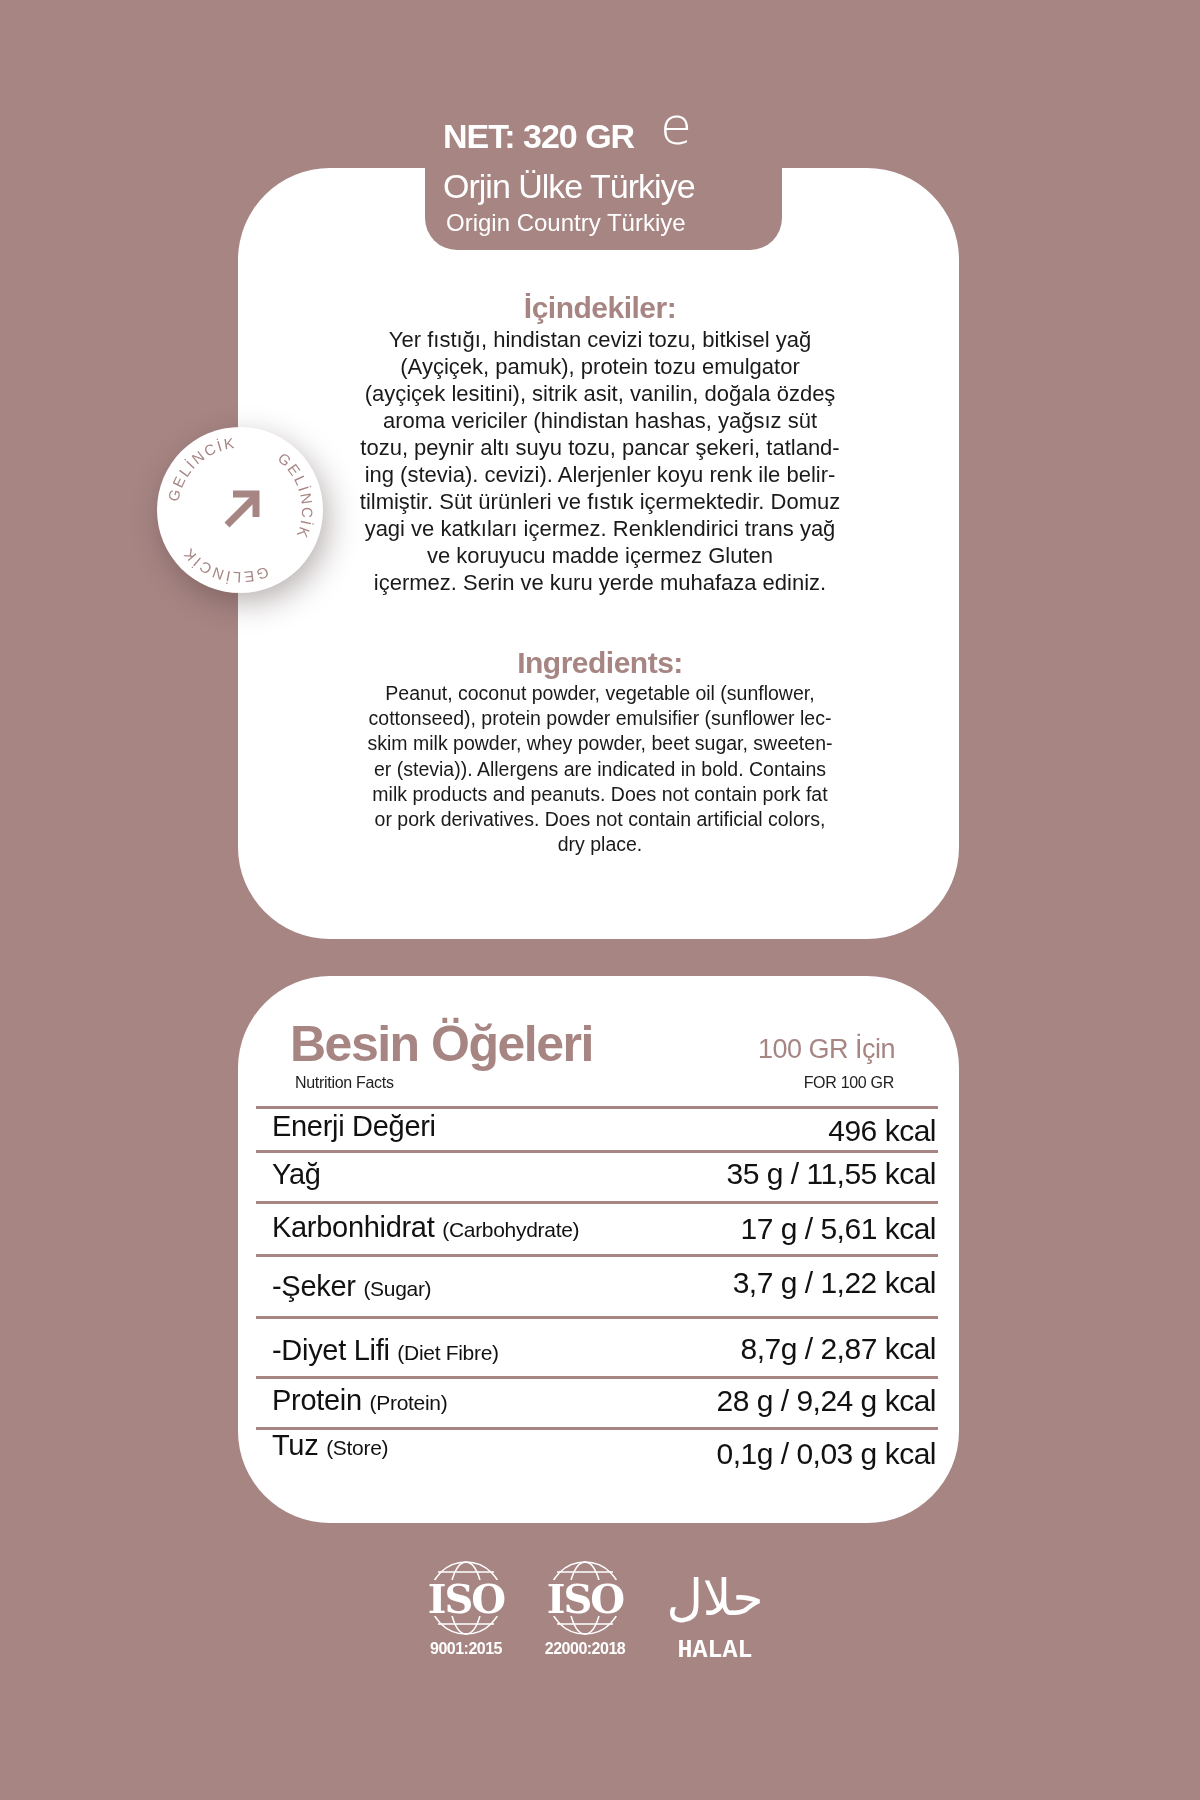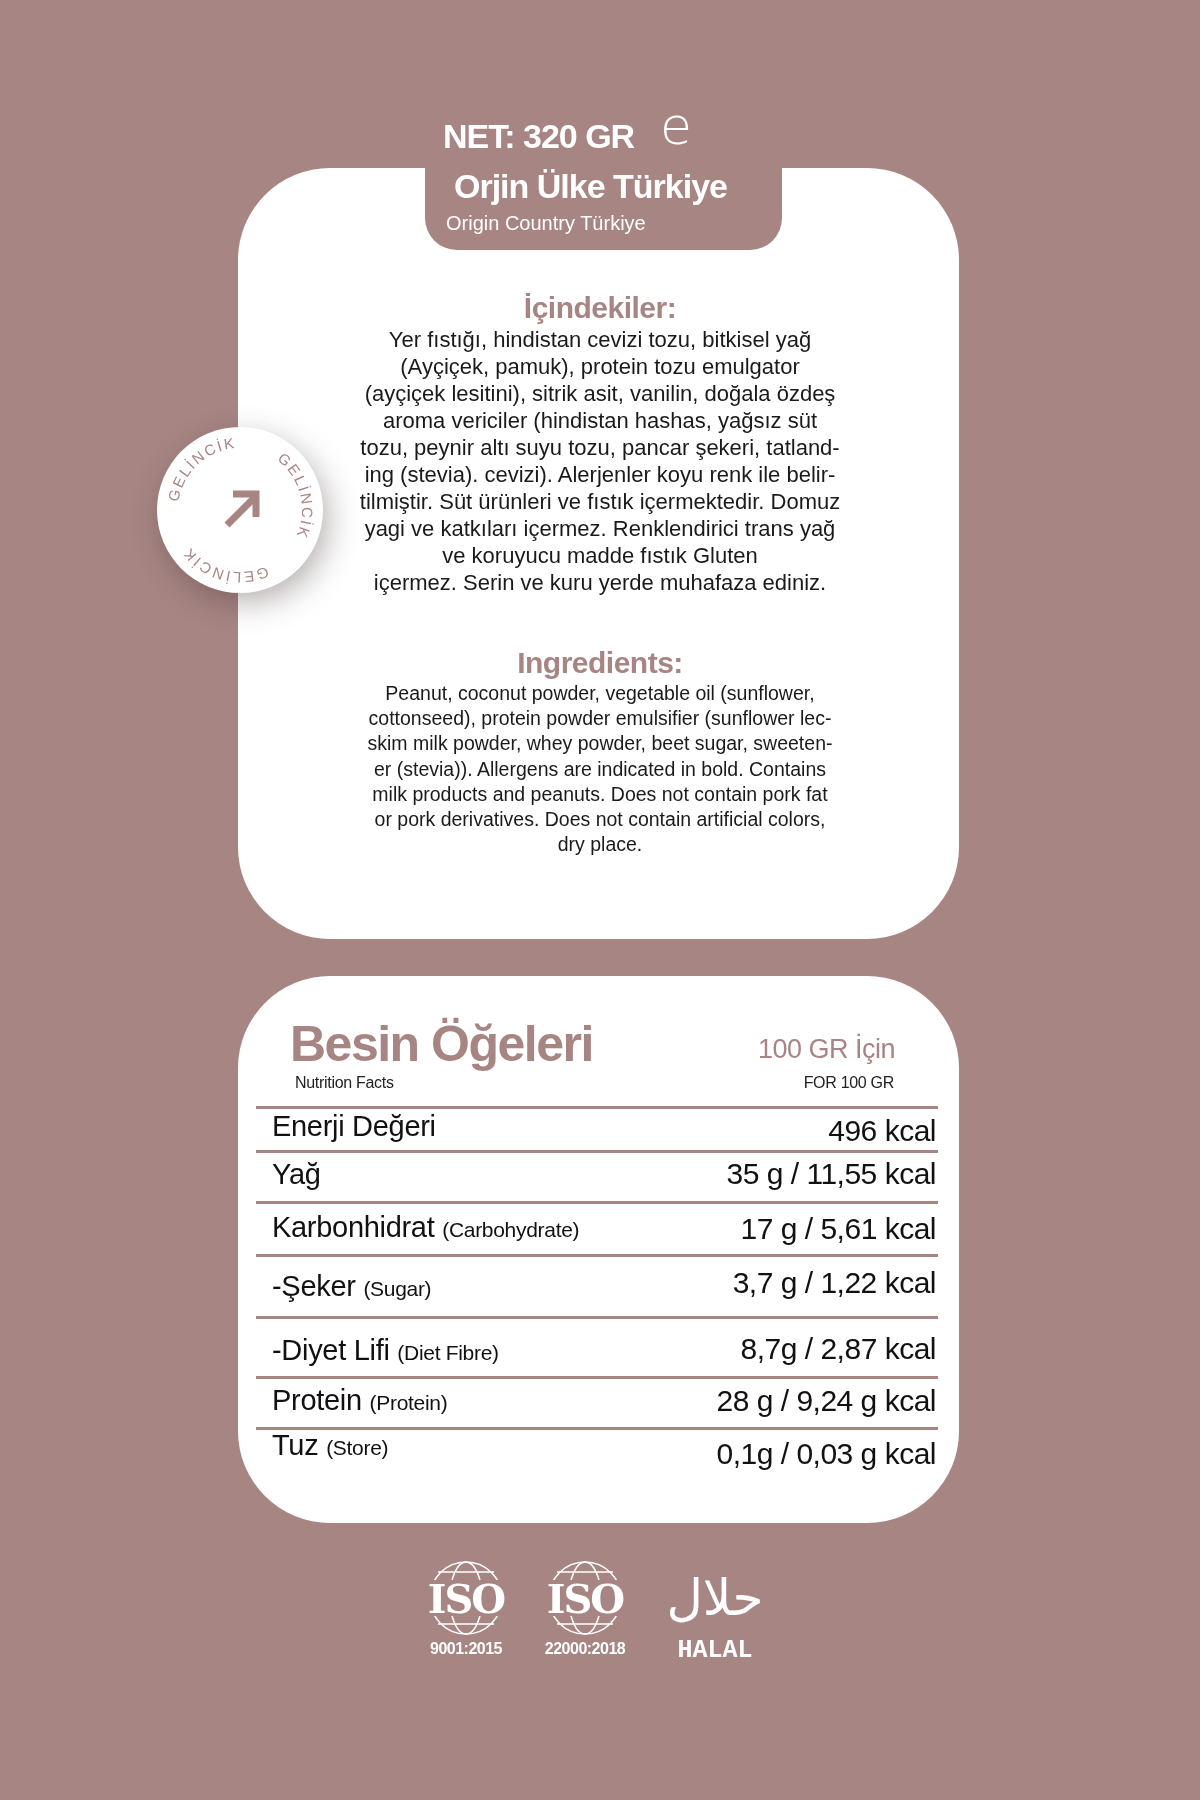--- a/index.html
+++ b/index.html
@@ -28,27 +28,27 @@
     background: #ffffff;
     border-radius: 92px;
   }
   .card1 { left: 238px; top: 168px; width: 721px; height: 771px; }
   .tab {
     left: 425px; top: 168px; width: 357px; height: 82px;
     background: #a68583;
     border-radius: 0 0 32px 32px;
   }
   .origin-title {
-    left: 454px; top: 166px;
-    color: #ffffff; font-weight: 700; font-size: 34px; letter-spacing: -1px;
+    left: 443px; top: 166px;
+    color: #ffffff; font-weight: 400; font-size: 34px; letter-spacing: -1px;
     white-space: nowrap; line-height: 40px;
   }
   .origin-sub {
     left: 446px; top: 210px;
-    color: #ffffff; font-size: 20px; white-space: nowrap; line-height: 26px; text-align: right;
+    color: #ffffff; font-size: 24px; white-space: nowrap; line-height: 26px; text-align: right;
   }
 
   .sec-title {
     color: #a68583; font-weight: 700; text-align: center;
     font-size: 30px; letter-spacing: -0.5px;
   }
   .body-text {
     color: #1a1a1a; text-align: center;
   }
   .tr-title { left: 330px; width: 540px; top: 290px; line-height: 36px; }
@@ -116,21 +116,21 @@
 <div class="abs sec-title tr-title">İçindekiler:</div>
 <div class="abs body-text tr-body">
   <div>Yer fıstığı, hindistan cevizi tozu, bitkisel yağ</div>
   <div>(Ayçiçek, pamuk), protein tozu emulgator</div>
   <div>(ayçiçek lesitini), sitrik asit, vanilin, doğala özdeş</div>
   <div>aroma vericiler (hindistan hashas, yağsız süt</div>
   <div>tozu, peynir altı suyu tozu, pancar şekeri, tatland-</div>
   <div>ing (stevia). cevizi). Alerjenler koyu renk ile belir-</div>
   <div>tilmiştir. Süt ürünleri ve fıstık içermektedir. Domuz</div>
   <div>yagi ve katkıları içermez. Renklendirici trans yağ</div>
-  <div>ve koruyucu madde fıstık Gluten</div>
+  <div>ve koruyucu madde içermez Gluten</div>
   <div>içermez. Serin ve kuru yerde muhafaza ediniz.</div>
 </div>
 
 <div class="abs sec-title en-title">Ingredients:</div>
 <div class="abs body-text en-body">
   <div>Peanut, coconut powder, vegetable oil (sunflower,</div>
   <div>cottonseed), protein powder emulsifier (sunflower lec-</div>
   <div>skim milk powder, whey powder, beet sugar, sweeten-</div>
   <div>er (stevia)). Allergens are indicated in bold. Contains</div>
   <div>milk products and peanuts. Does not contain pork fat</div>

